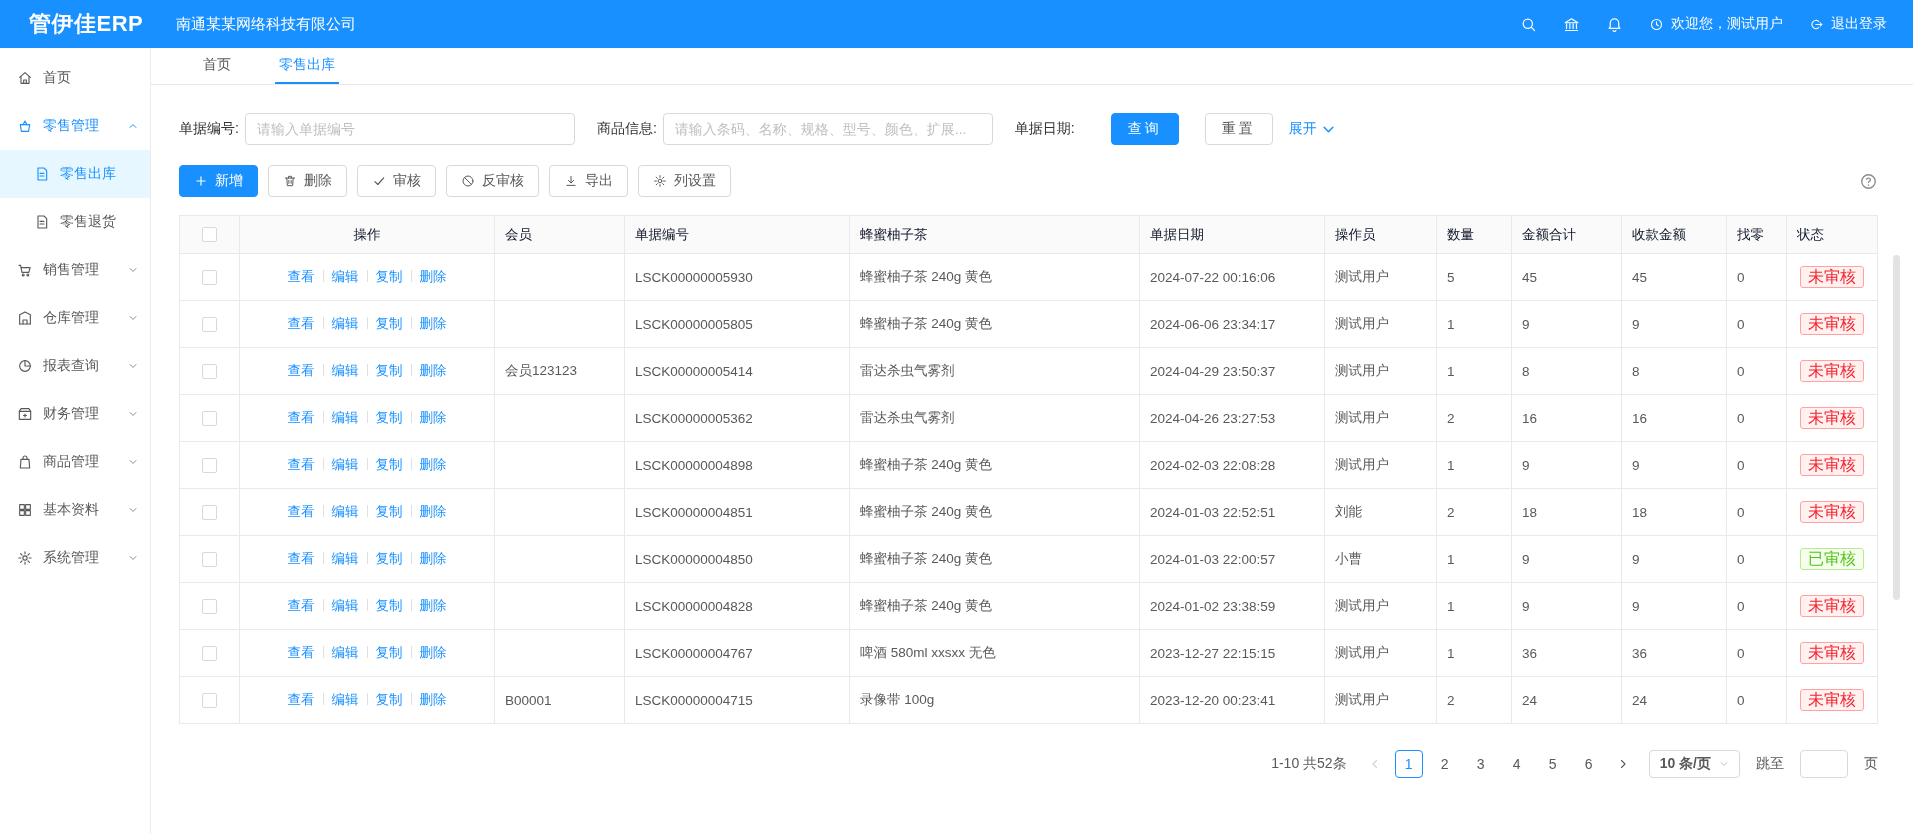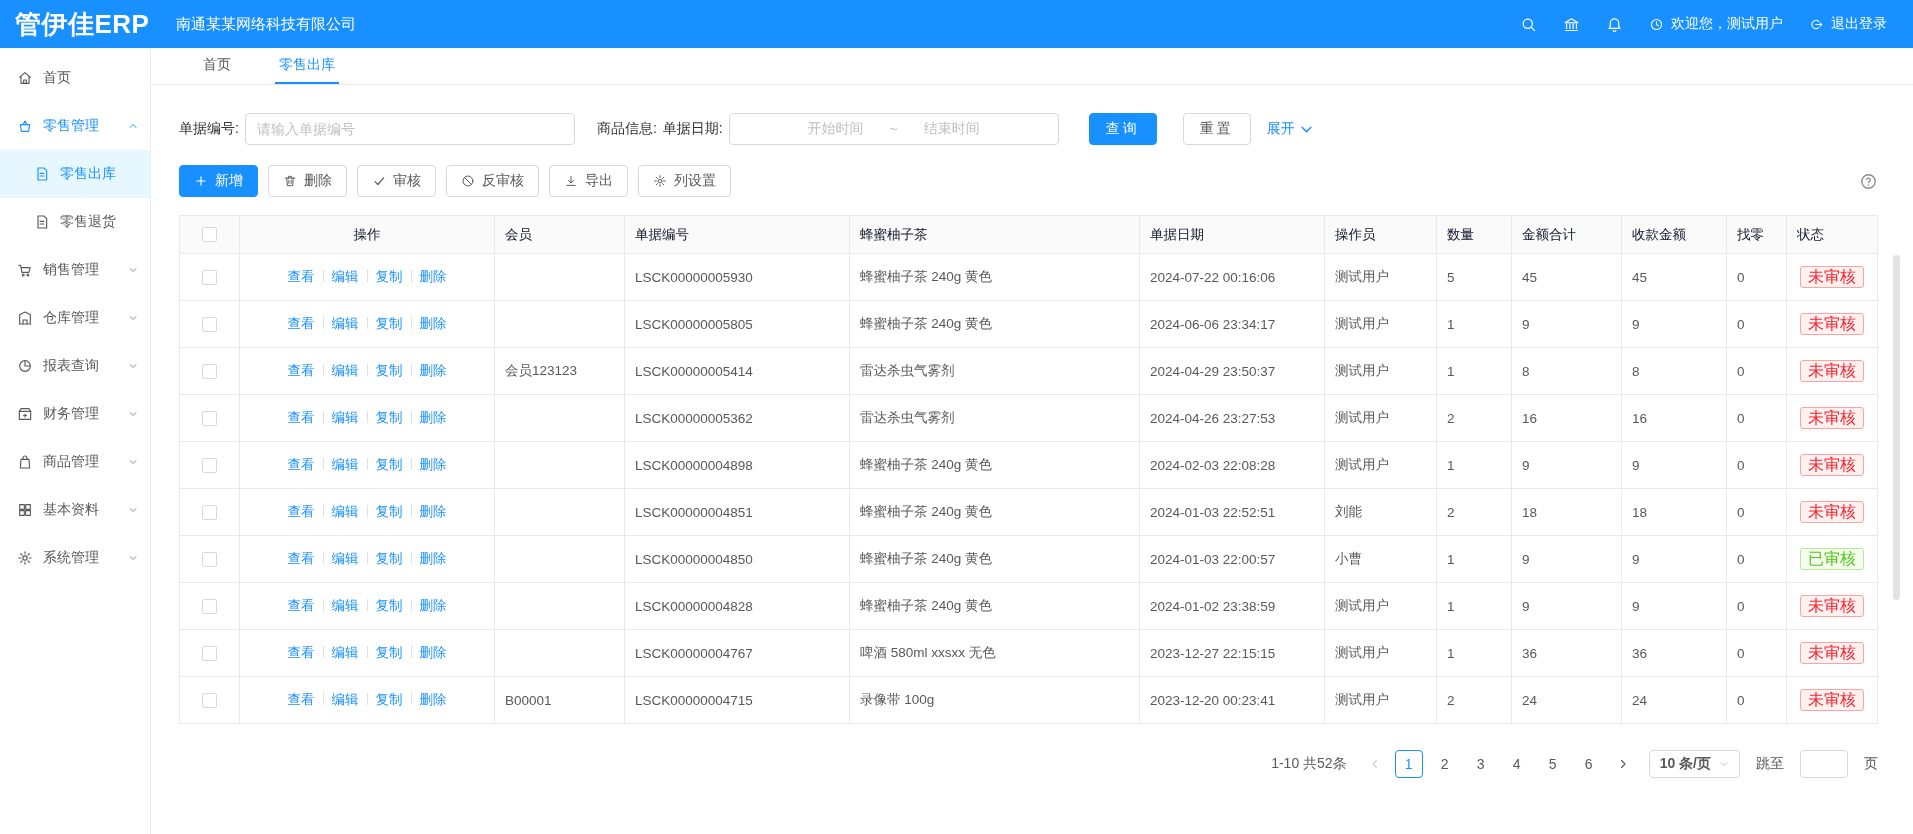--- a/index.html
+++ b/index.html
@@ -1,21 +1,21 @@
 <!DOCTYPE html>
 <html><head>
 <meta charset="utf-8">
 <style>
   * { box-sizing: border-box; margin: 0; padding: 0; }
   html,body { width:1913px; height:834px; overflow:hidden; background:#fff;
     font-family:"Liberation Sans","DejaVu Sans",sans-serif; font-size:14px; color:#333; }
 
   
   .topbar { height:48px; background:#1890ff; display:flex; align-items:center; color:#fff; }
-  .logo { width:151px; padding-left:15px; font-size:26px; font-weight:bold; letter-spacing:.5px; white-space:nowrap; }
+  .logo { width:151px; padding-left:29px; font-size:22px; font-weight:bold; letter-spacing:.5px; white-space:nowrap; }
   .company { font-size:15px; margin-left:25px; }
   .topbar-right { margin-left:auto; display:flex; align-items:center; gap:26px; padding-right:26px; }
   .tb-icon svg { width:17px; height:17px; display:block; }
   .tb-item { display:flex; align-items:center; gap:7px; cursor:pointer; white-space:nowrap; }
   .tb-item svg { width:16px; height:16px; }
 
   
   .shell { display:flex; height:786px; }
   .sidebar { width:151px; border-right:1px solid #ececec; padding-top:6px; background:#fff; flex:none; }
   .side-item { height:48px; display:flex; align-items:center; padding:0 12px 0 17px; color:#595959; cursor:pointer; }
@@ -298,26 +298,22 @@
         </div>
         <div class="tab active">
           <span>零售出库</span>
         </div>
       </div>
 
     <div class="filterbar">
       <span class="f-label">单据编号:</span>
       <input class="f-input" placeholder="请输入单据编号" style="">
       <span class="f-label">商品信息:</span>
+      <input class="f-input" placeholder="请输入条码、名称、规格、型号、颜色、扩展..." style="">
       <span class="f-label">单据日期:</span>
-      <div class="date-range">
-        <span>开始时间</span>
-        <span>~</span>
-        <span>结束时间</span>
-      </div>
       <button class="btn primary btn-search">查询</button>
       <button class="btn btn-reset">重置</button>
       <a class="expand">
         <span>展开</span>
         <span id="i-expand-chev">
             <svg viewBox="0 0 24 24" fill="none" stroke="currentColor" stroke-width="2.4" stroke-linecap="round" stroke-linejoin="round" style="width: 15px; height: 15px; display: block;">
               <path d="M5 8.5l7 7 7-7"></path>
             </svg>
           </span>
       </a>

